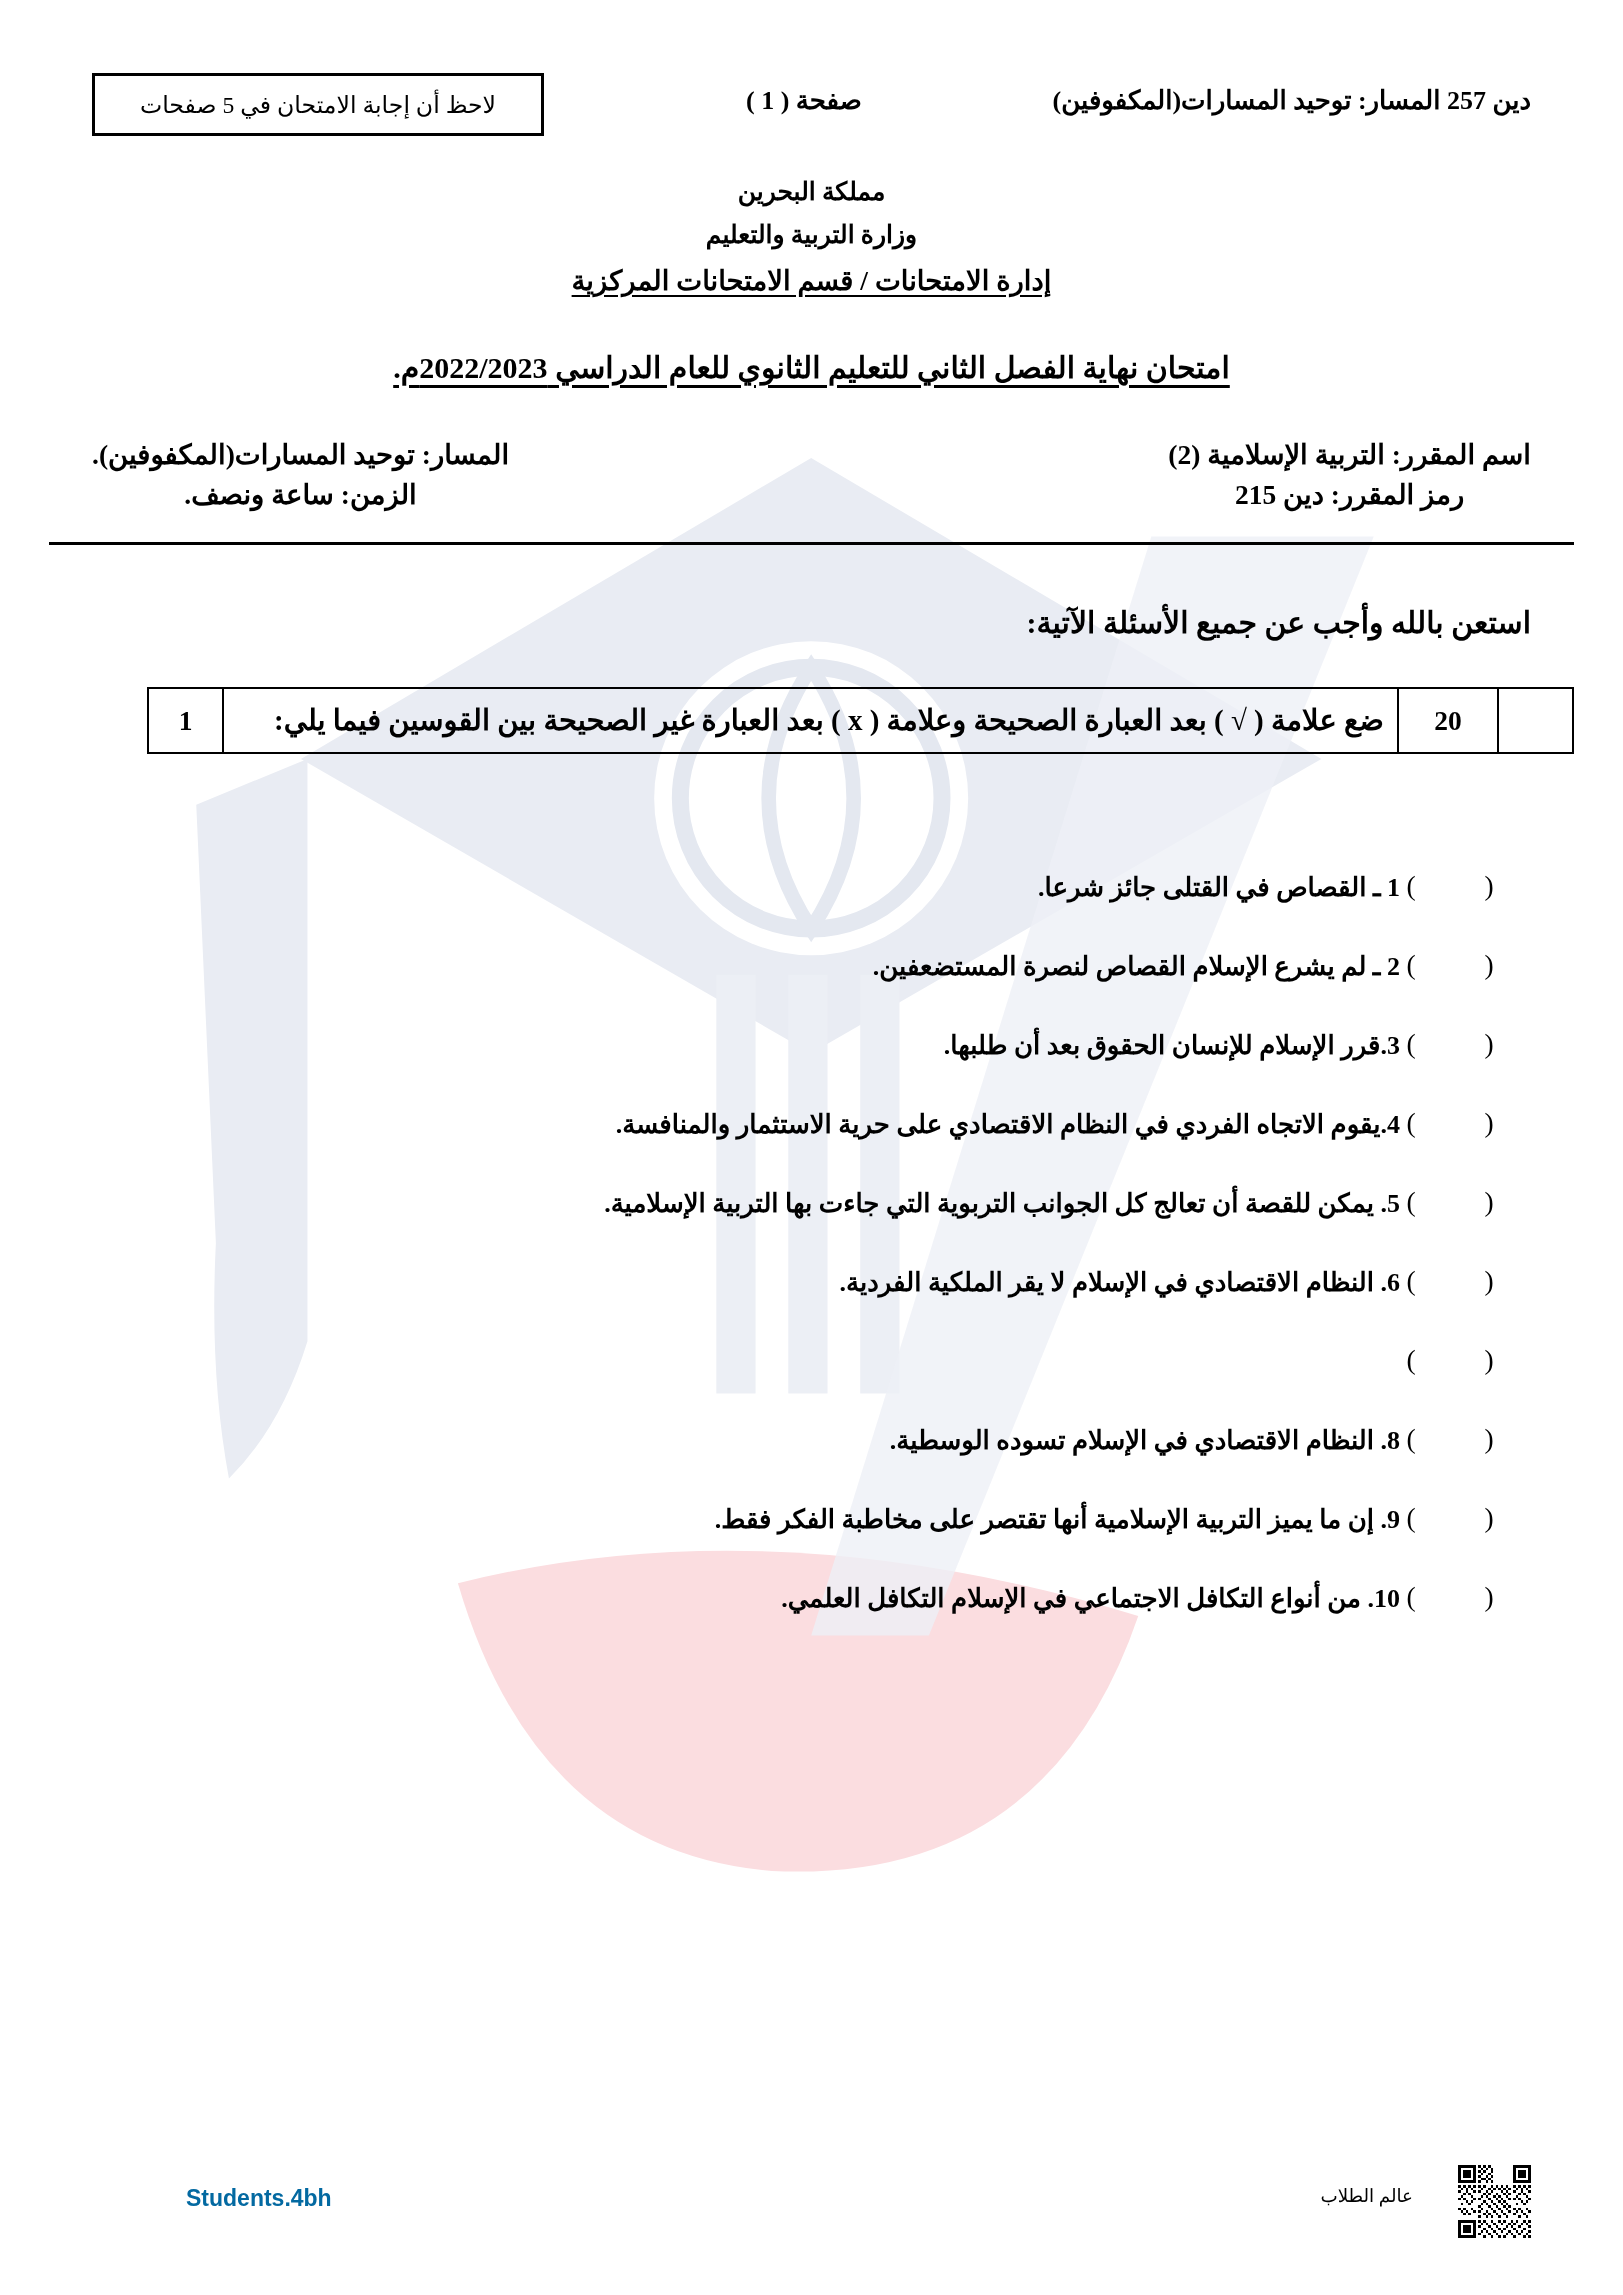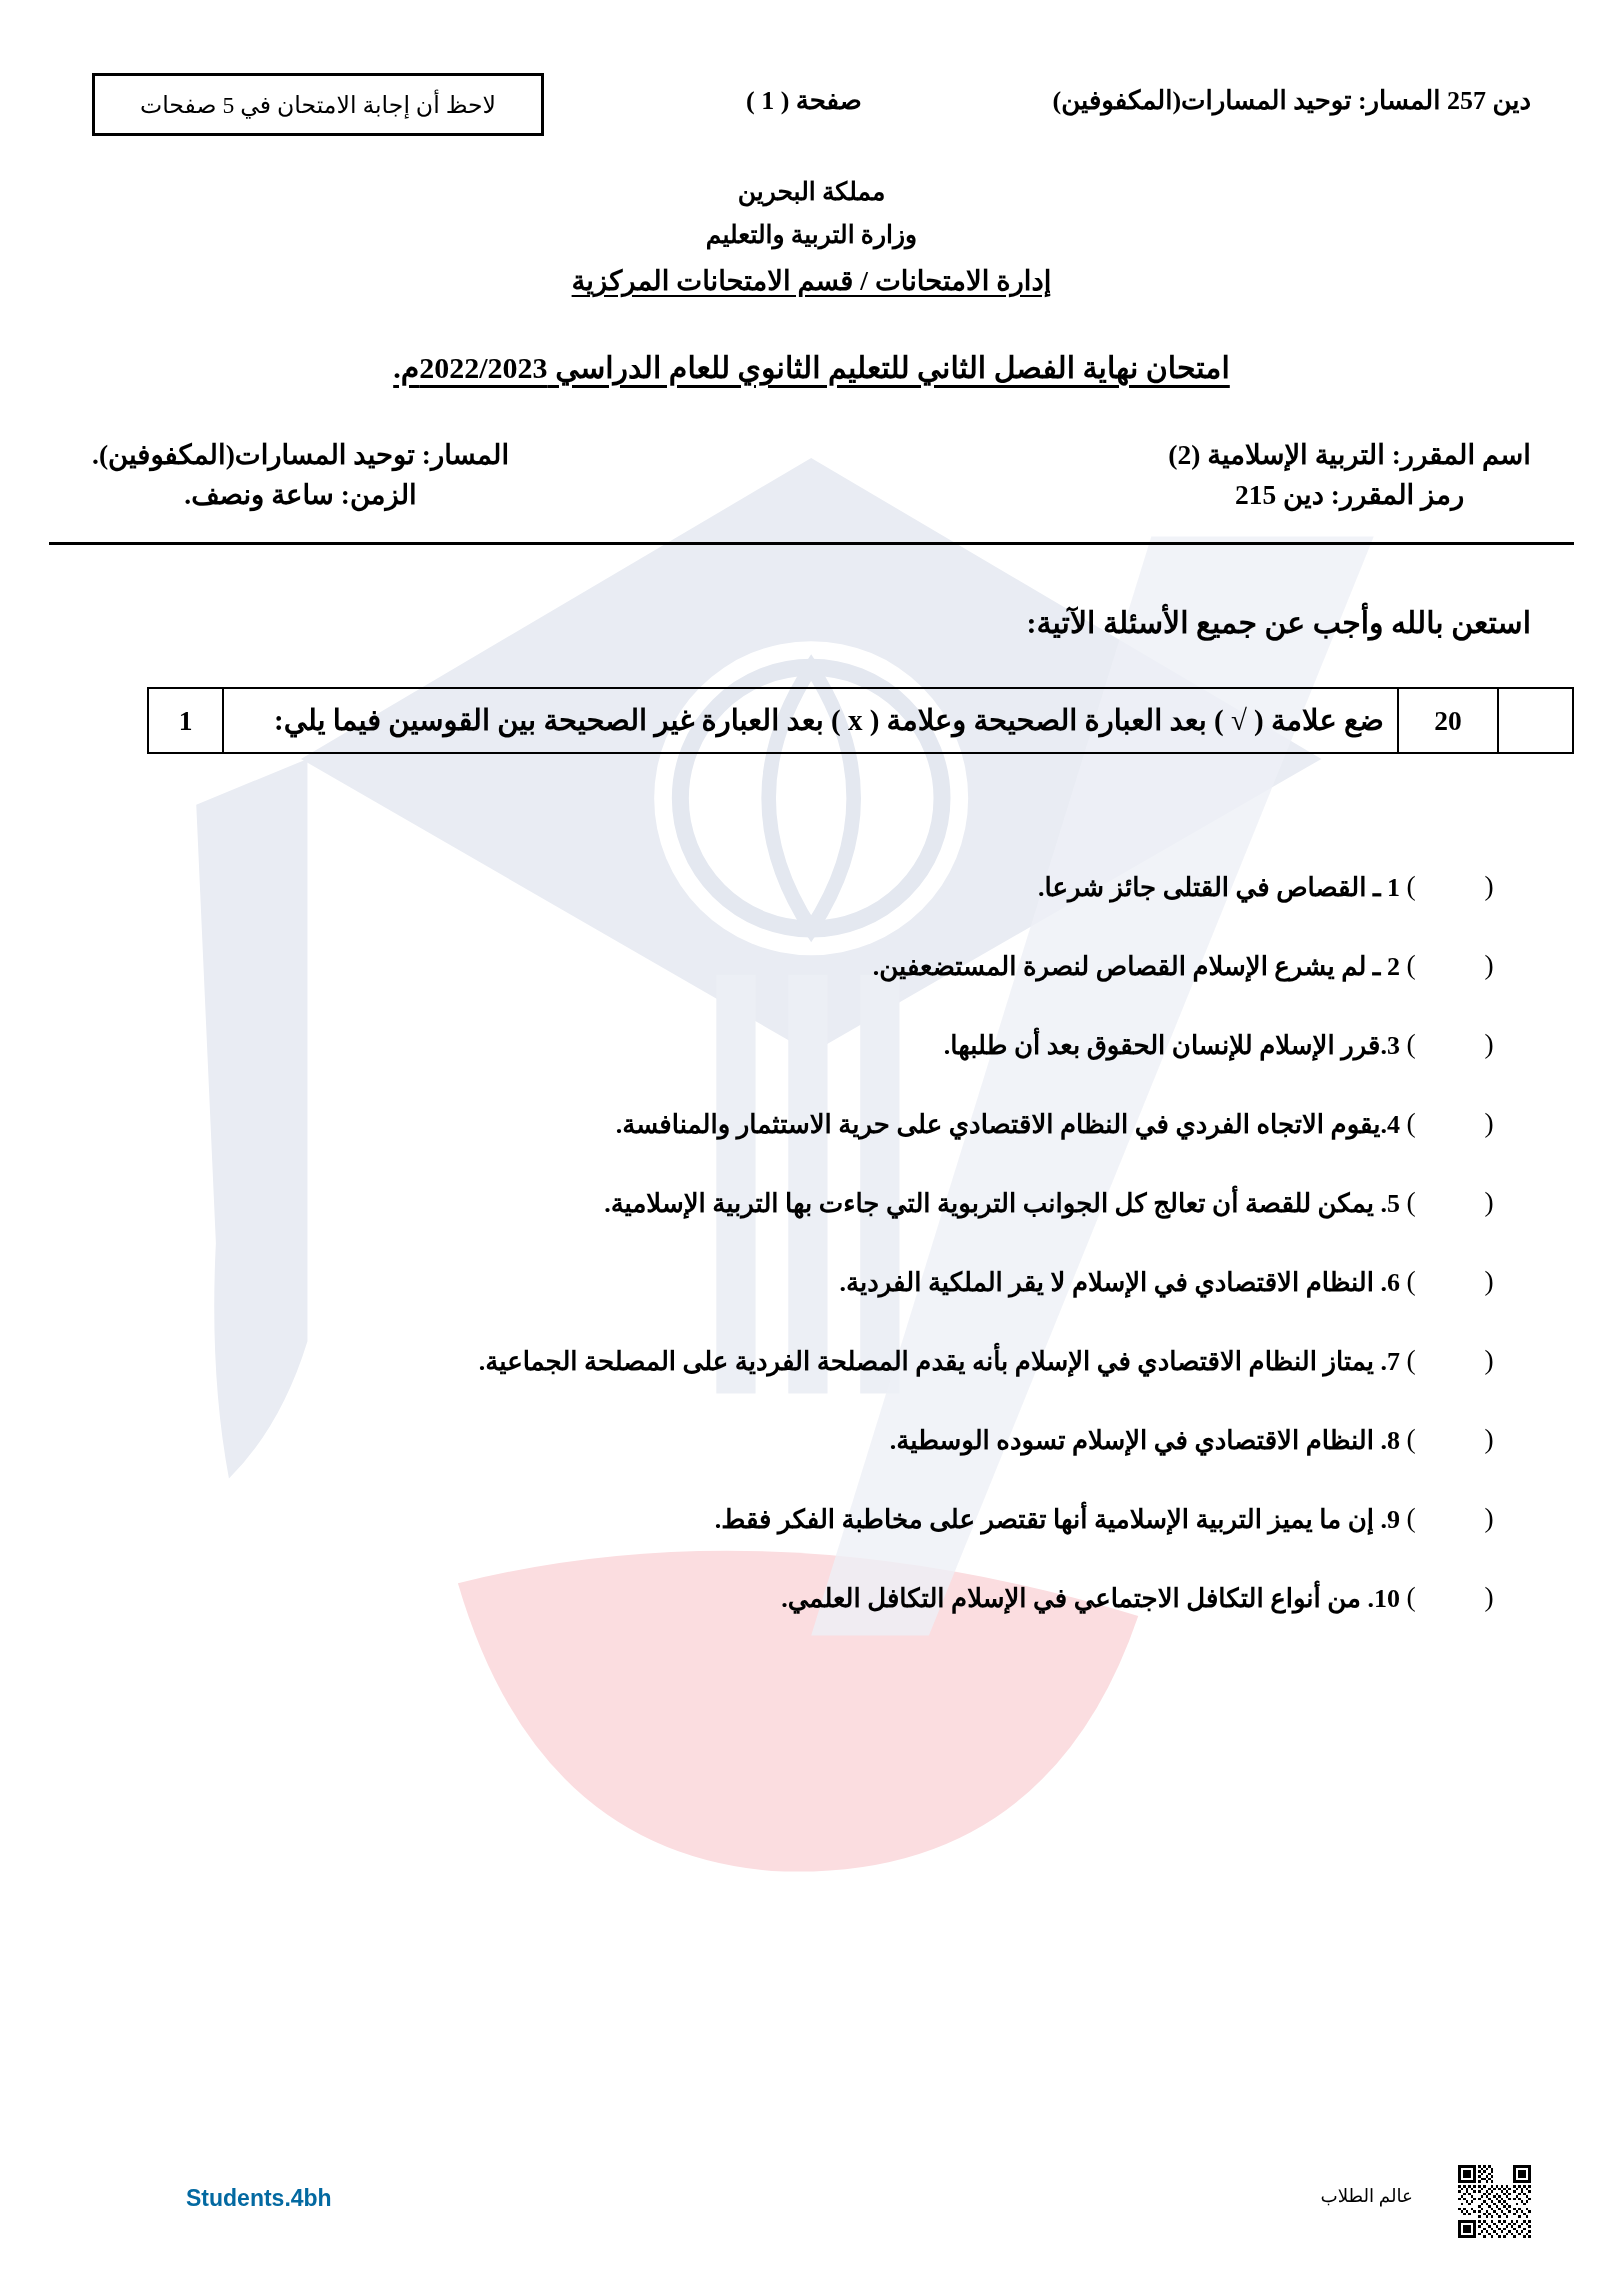--- a/index.html
+++ b/index.html
@@ -230,21 +230,20 @@
       <div class="txt">5. يمكن للقصة أن تعالج كل الجوانب التربوية التي جاءت بها التربية الإسلامية.</div>
     </div>
 
     <div class="stmt">
       <div class="ans">(    )</div>
       <div class="txt">6. النظام الاقتصادي في الإسلام لا يقر الملكية الفردية.</div>
     </div>
 
     <div class="stmt">
       <div class="ans">(    )</div>
-      <div class="txt">7. يمتاز النظام الاقتصادي في الإسلام بأنه يقدم المصلحة الفردية على المصلحة الجماعية.</div>
     </div>
 
     <div class="stmt">
       <div class="ans">(    )</div>
       <div class="txt">8. النظام الاقتصادي في الإسلام تسوده الوسطية.</div>
     </div>
 
     <div class="stmt">
       <div class="ans">(    )</div>
       <div class="txt">9. إن ما يميز التربية الإسلامية أنها تقتصر على مخاطبة الفكر فقط.</div>

